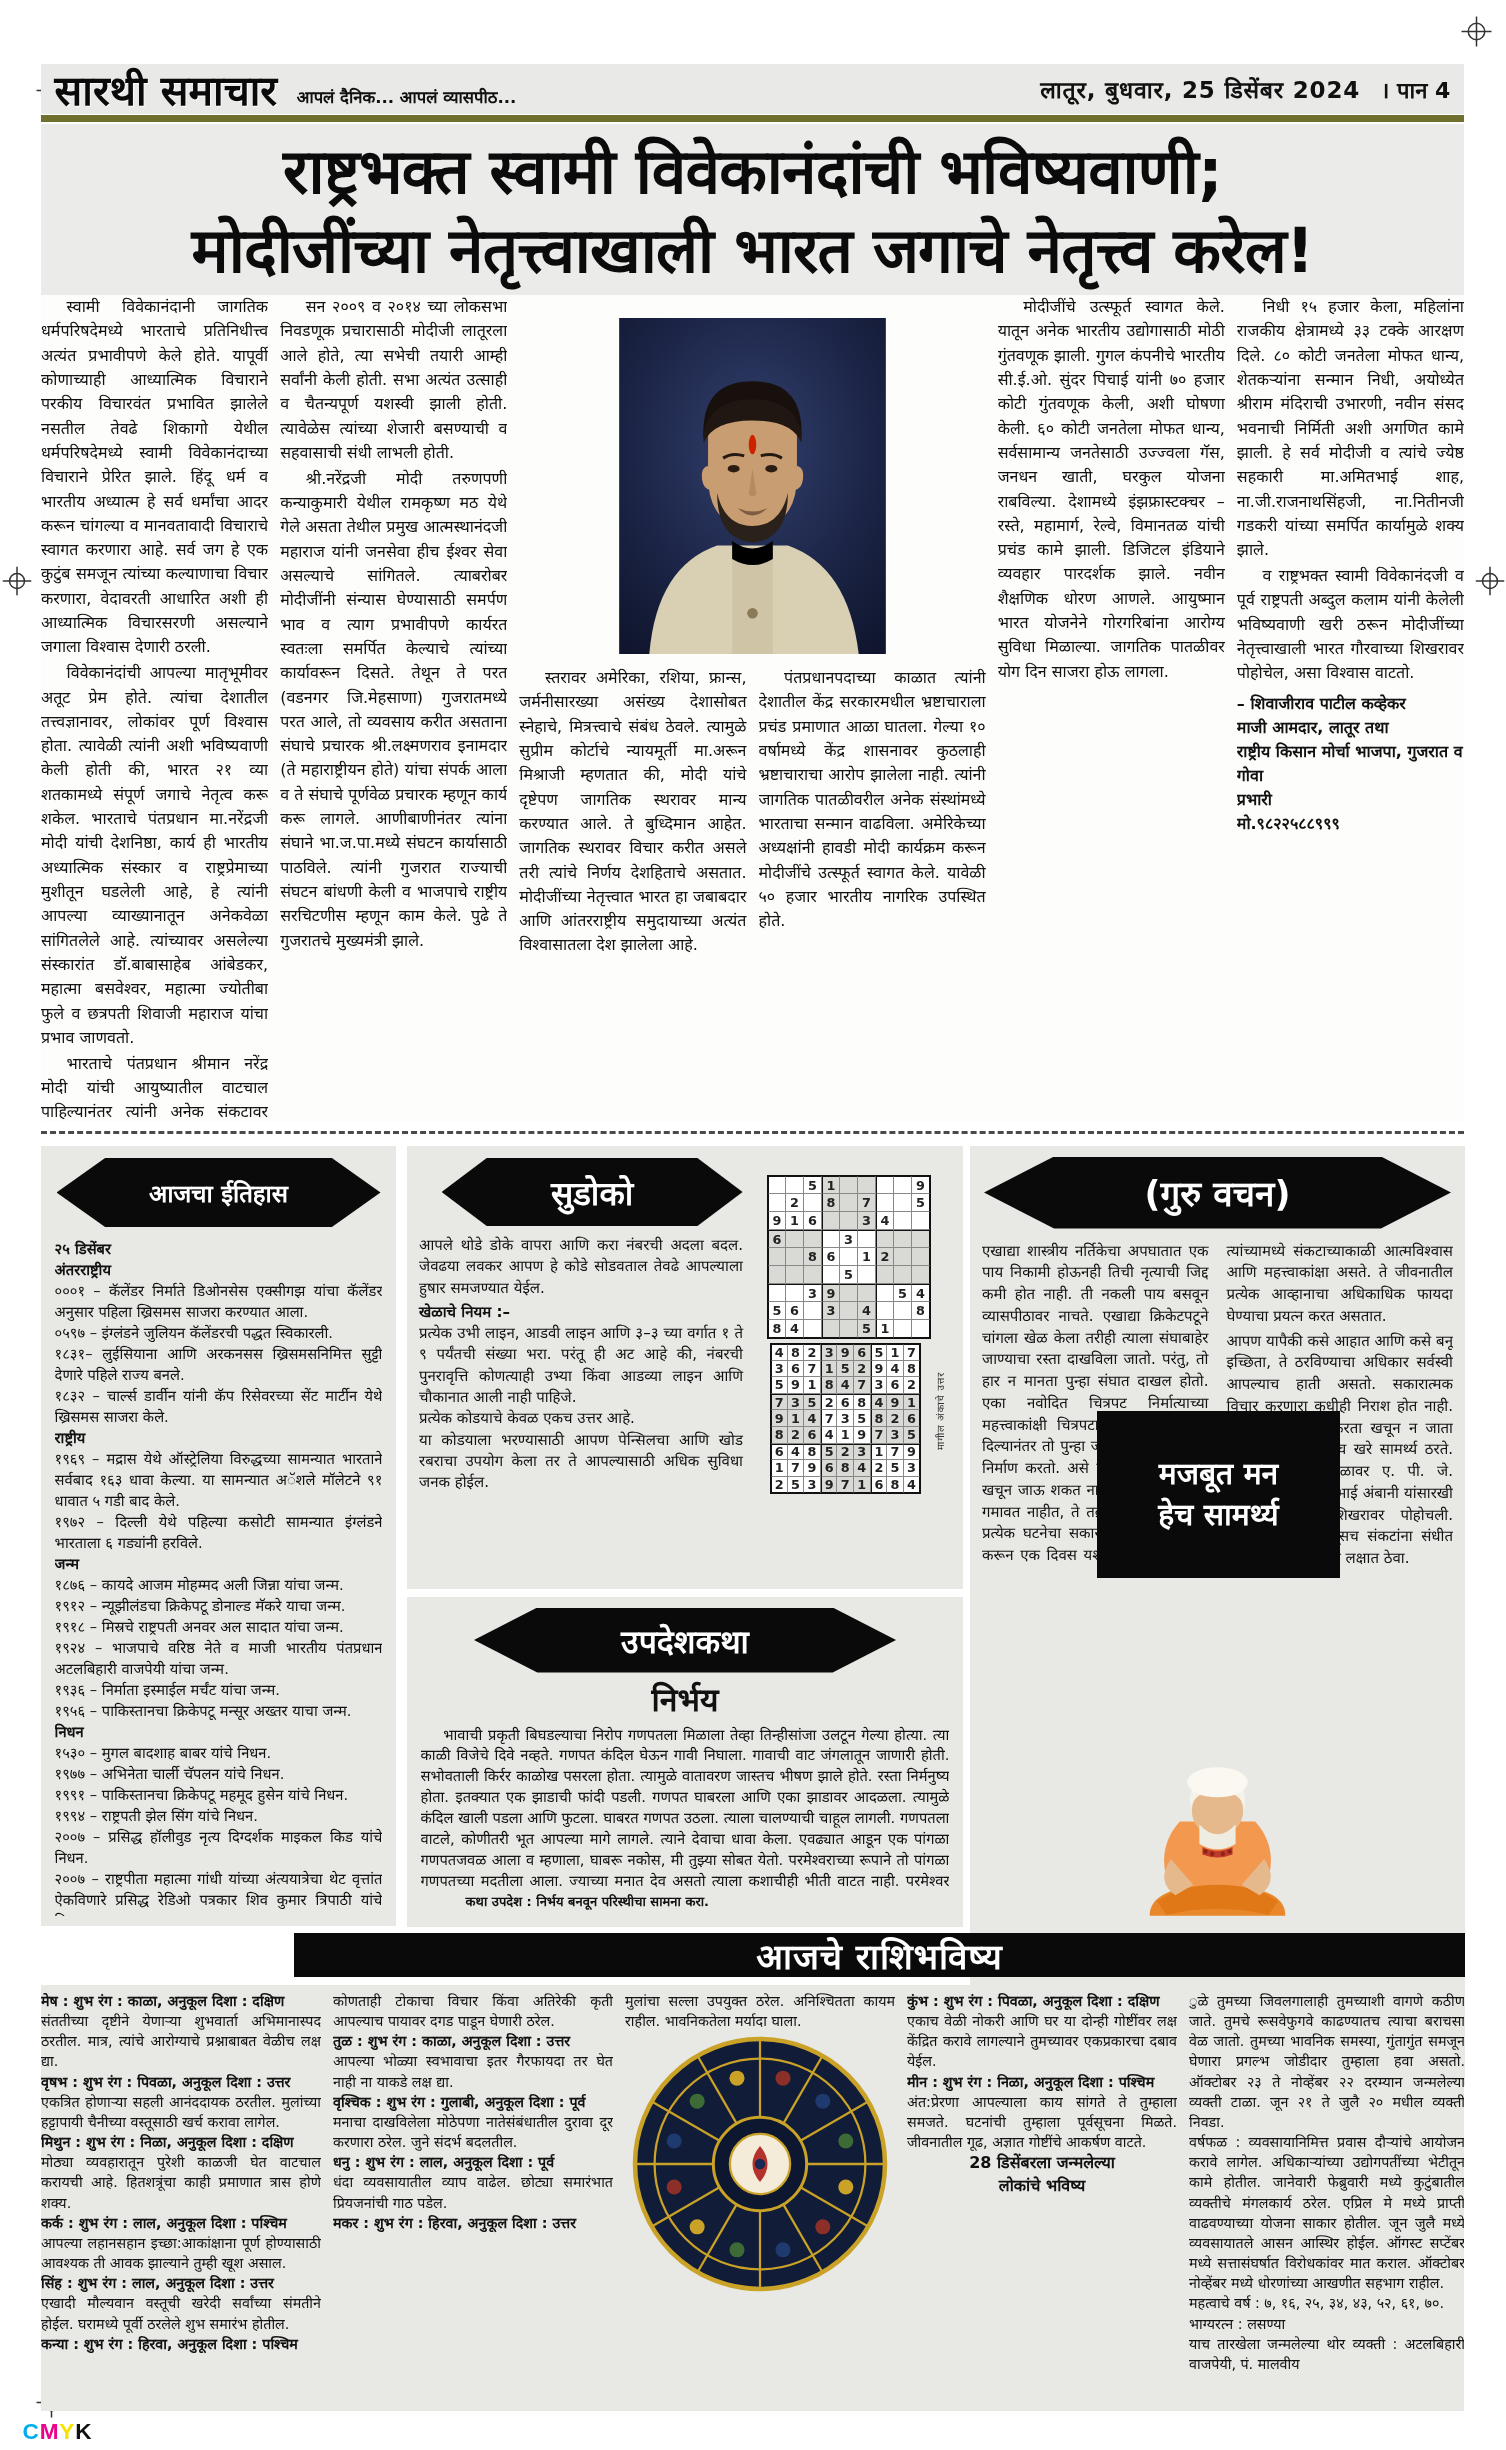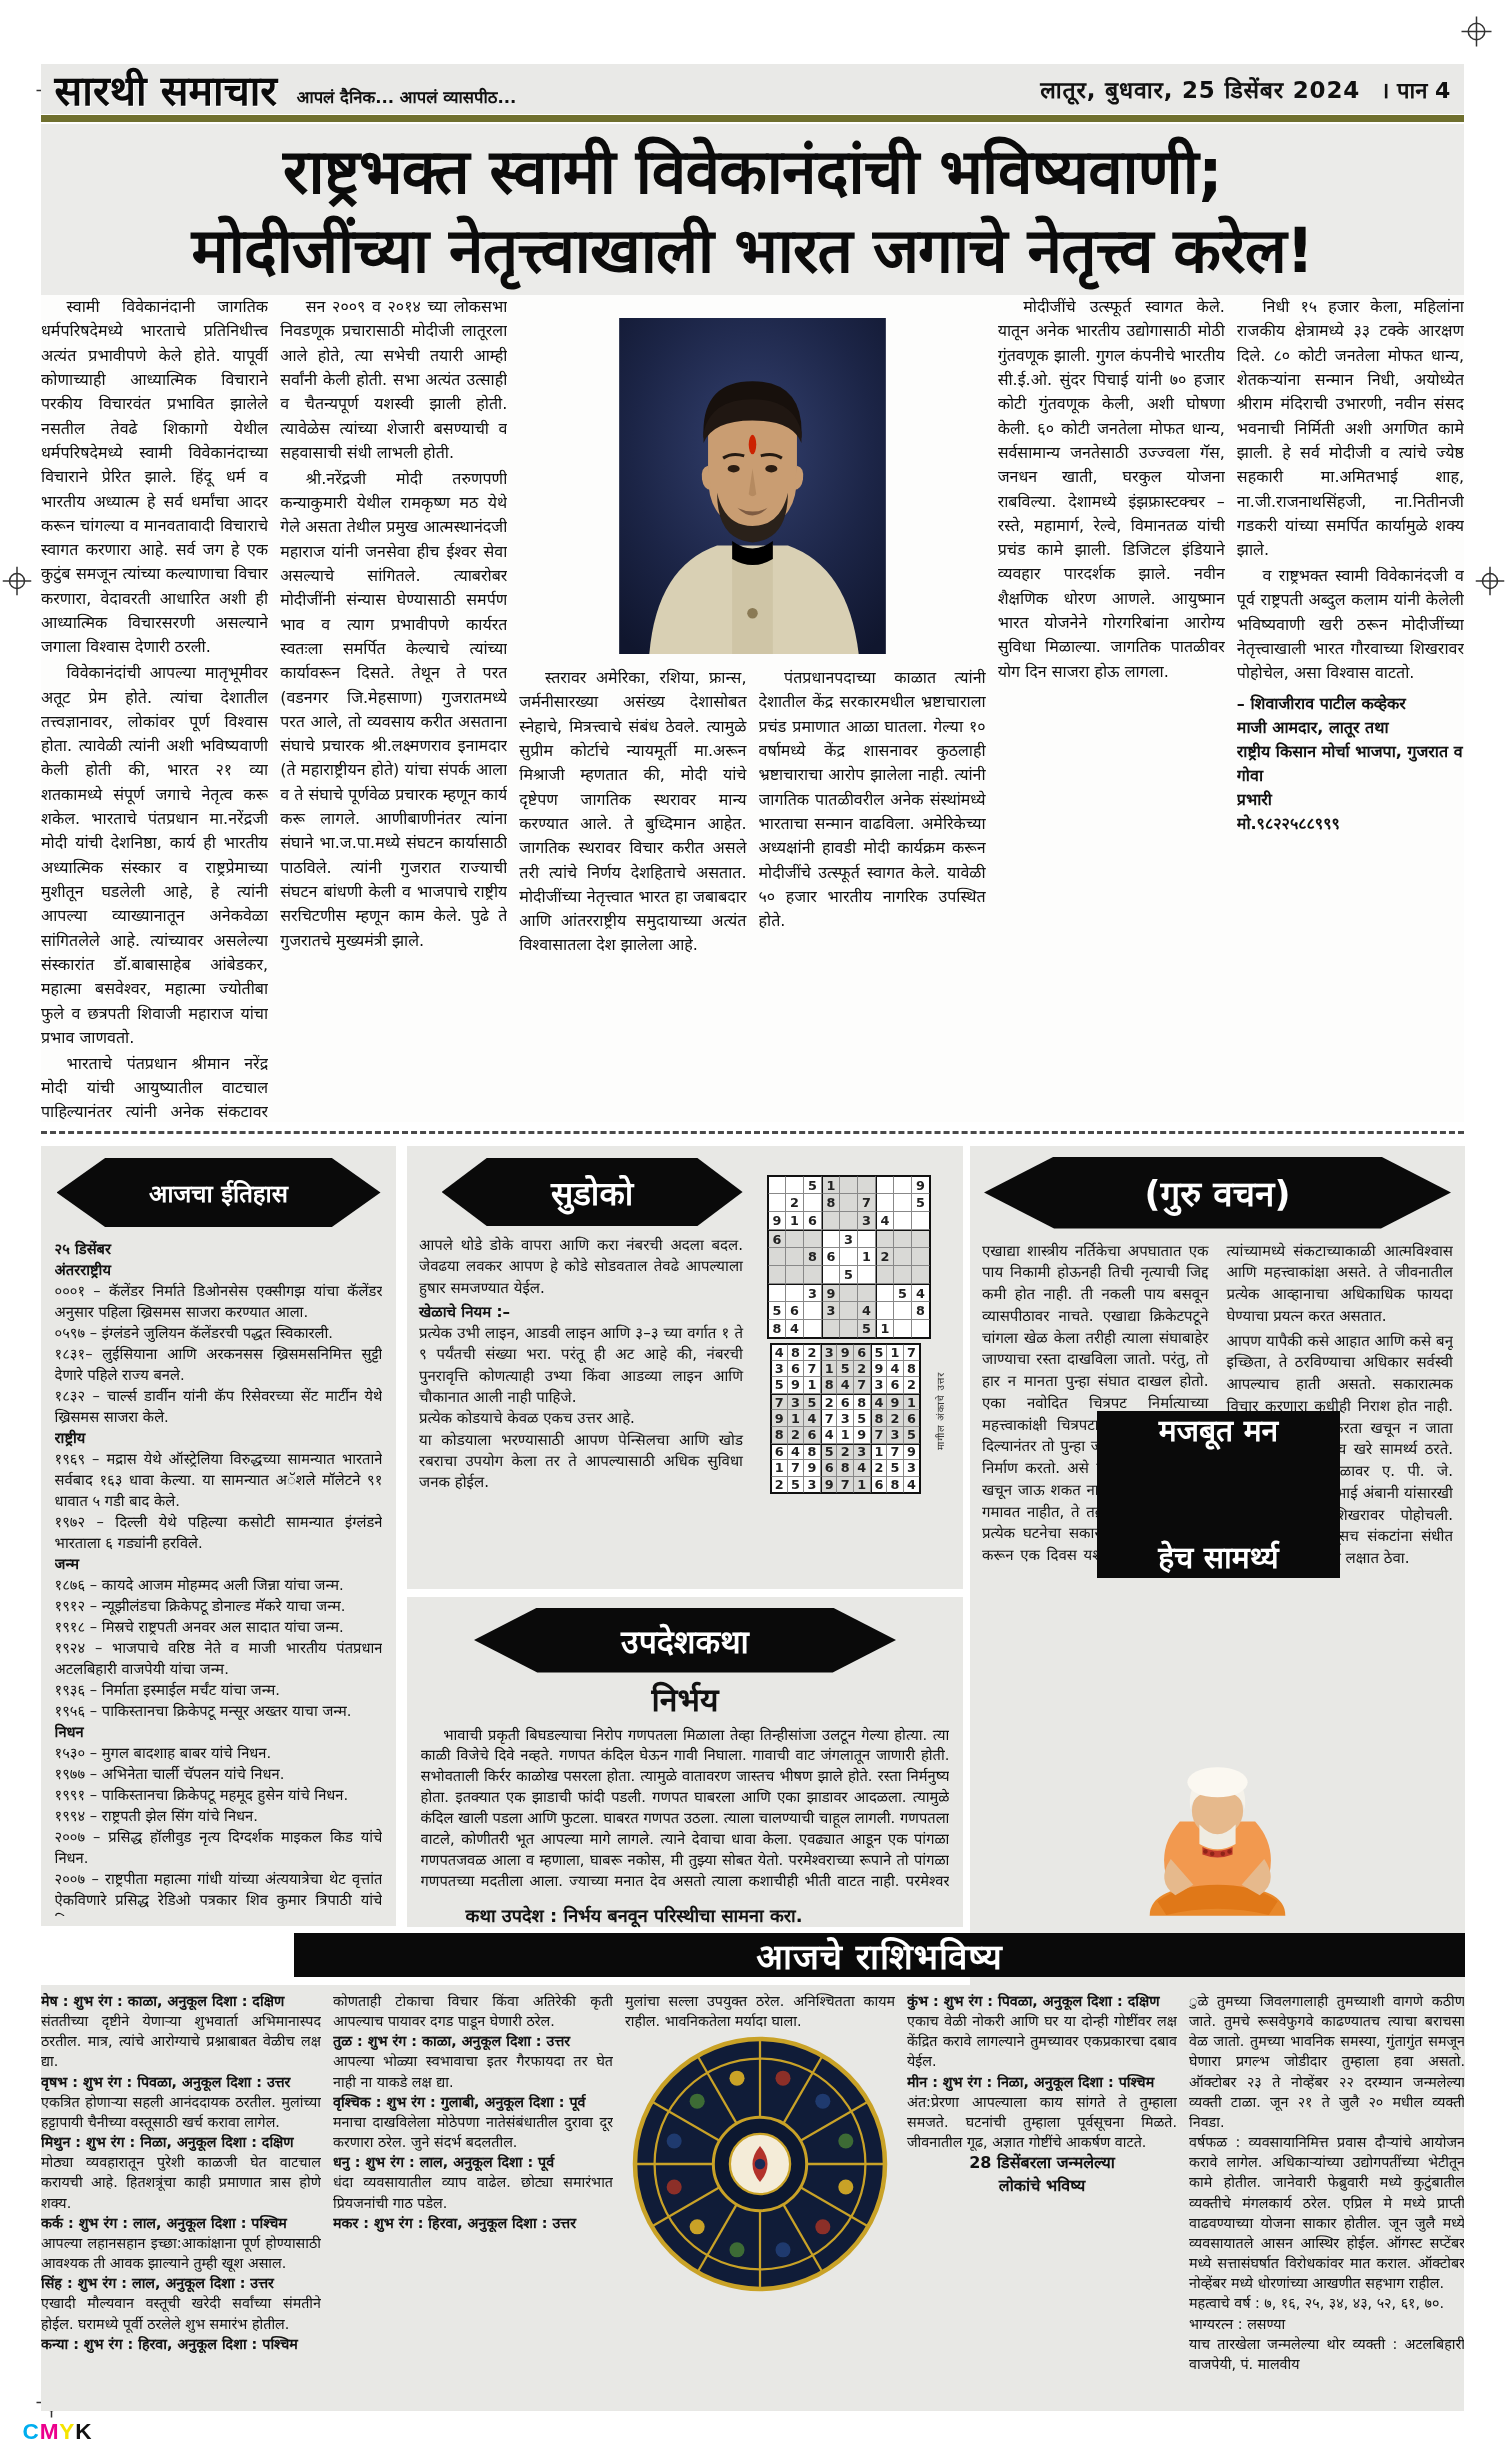--- a/index.html
+++ b/index.html
@@ -47,27 +47,27 @@
   .sud-grid{position:absolute;display:grid;background:#fff;border:1.5px solid #111;}
   .cell{display:flex;align-items:center;justify-content:center;font-size:12.8px;font-weight:bold;color:#222;
         border-right:0.8px solid #888;border-bottom:0.8px solid #888;box-sizing:border-box;background:#fff;}
   .cell.shade{background:#d9d9d6;}
   .ans-label{position:absolute;writing-mode:vertical-rl;transform:rotate(180deg);font-size:9.8px;color:#333;letter-spacing:0.8px;}
   .updesh{left:407px;top:1597px;width:556px;height:330px;padding:7.5px 13.6px;}
   .updesh .banner{width:422px;height:65px;font-size:32px;margin:3px auto 4.5px auto;}
   .story-title{text-align:center;font-size:32px;font-weight:bold;margin:1.5px 0 4.5px 0;}
   .story{font-size:14.7px;line-height:1.42;text-align:justify;overflow:hidden;height:164px;}
   .story p{margin:0;text-indent:22.6px;}
-  .moral{font-weight:bold;font-size:18px;margin-top:14px;text-indent:45px;}
+  .moral{font-weight:bold;font-size:13px;margin-top:3px;text-indent:45px;}
   .guru{left:970px;top:1146px;width:495px;height:940px;padding:9px 12px;position:absolute;}
   .guru .banner{width:467px;height:72px;font-size:35px;margin:1.5px auto 12px auto;}
   .guru-cols{columns:2;column-gap:18px;font-size:15px;line-height:1.45;text-align:justify;height:663px;overflow:hidden;}
   .guru-cols p{margin:0 0 3px 0;}
   .quotebox{position:absolute;left:127px;top:265px;width:243px;height:167px;background:#0a0a0a;color:#fff;
-            display:flex;flex-direction:column;align-items:center;justify-content:space-between;font-weight:bold;font-size:30px;line-height:1.35;}
+            display:flex;flex-direction:column;align-items:center;justify-content:center;font-weight:bold;font-size:30px;line-height:1.35;}
   .guru-art{position:absolute;left:142px;top:600px;width:211px;height:178px;background:#e8e8e5;}
   
   .rashi-banner{left:294px;top:1933px;width:1171px;height:44px;background:#0a0a0a;color:#fff;font-weight:bold;
                 font-size:35px;display:flex;align-items:center;justify-content:center;letter-spacing:0.8px;}
   .rashi{left:41px;top:1985px;width:1423px;height:426px;background:#e8e8e5;padding:6px 0 0 0;box-sizing:border-box;}
   .rashi-cols{display:grid;grid-template-columns:280px 280px 270px 270px 276px;column-gap:12px;height:413px;overflow:hidden;}
   .rcol{font-size:14.3px;line-height:1.41;text-align:justify;overflow:hidden;}
   .rcol .b{font-weight:bold;}
   .rcol .h{font-weight:bold;text-align:center;font-size:16px;}
   .rcol p{margin:0;}

